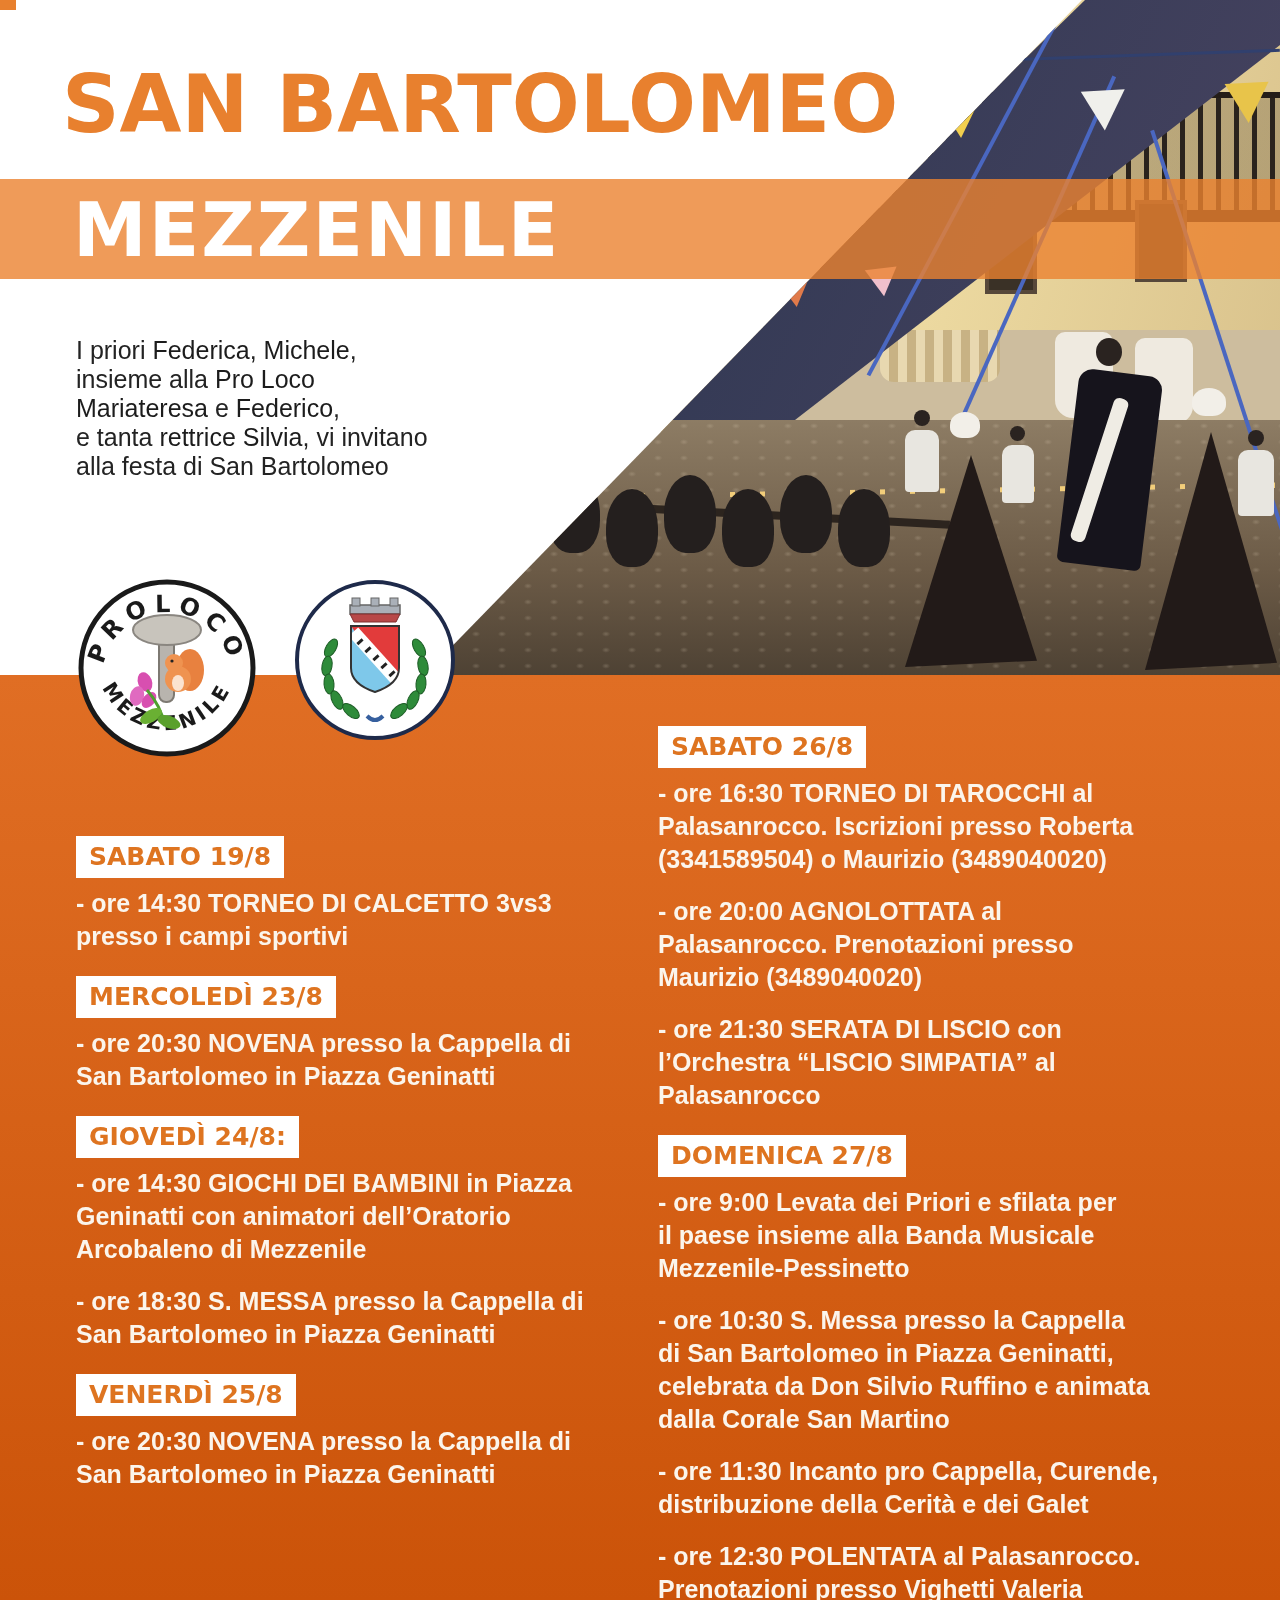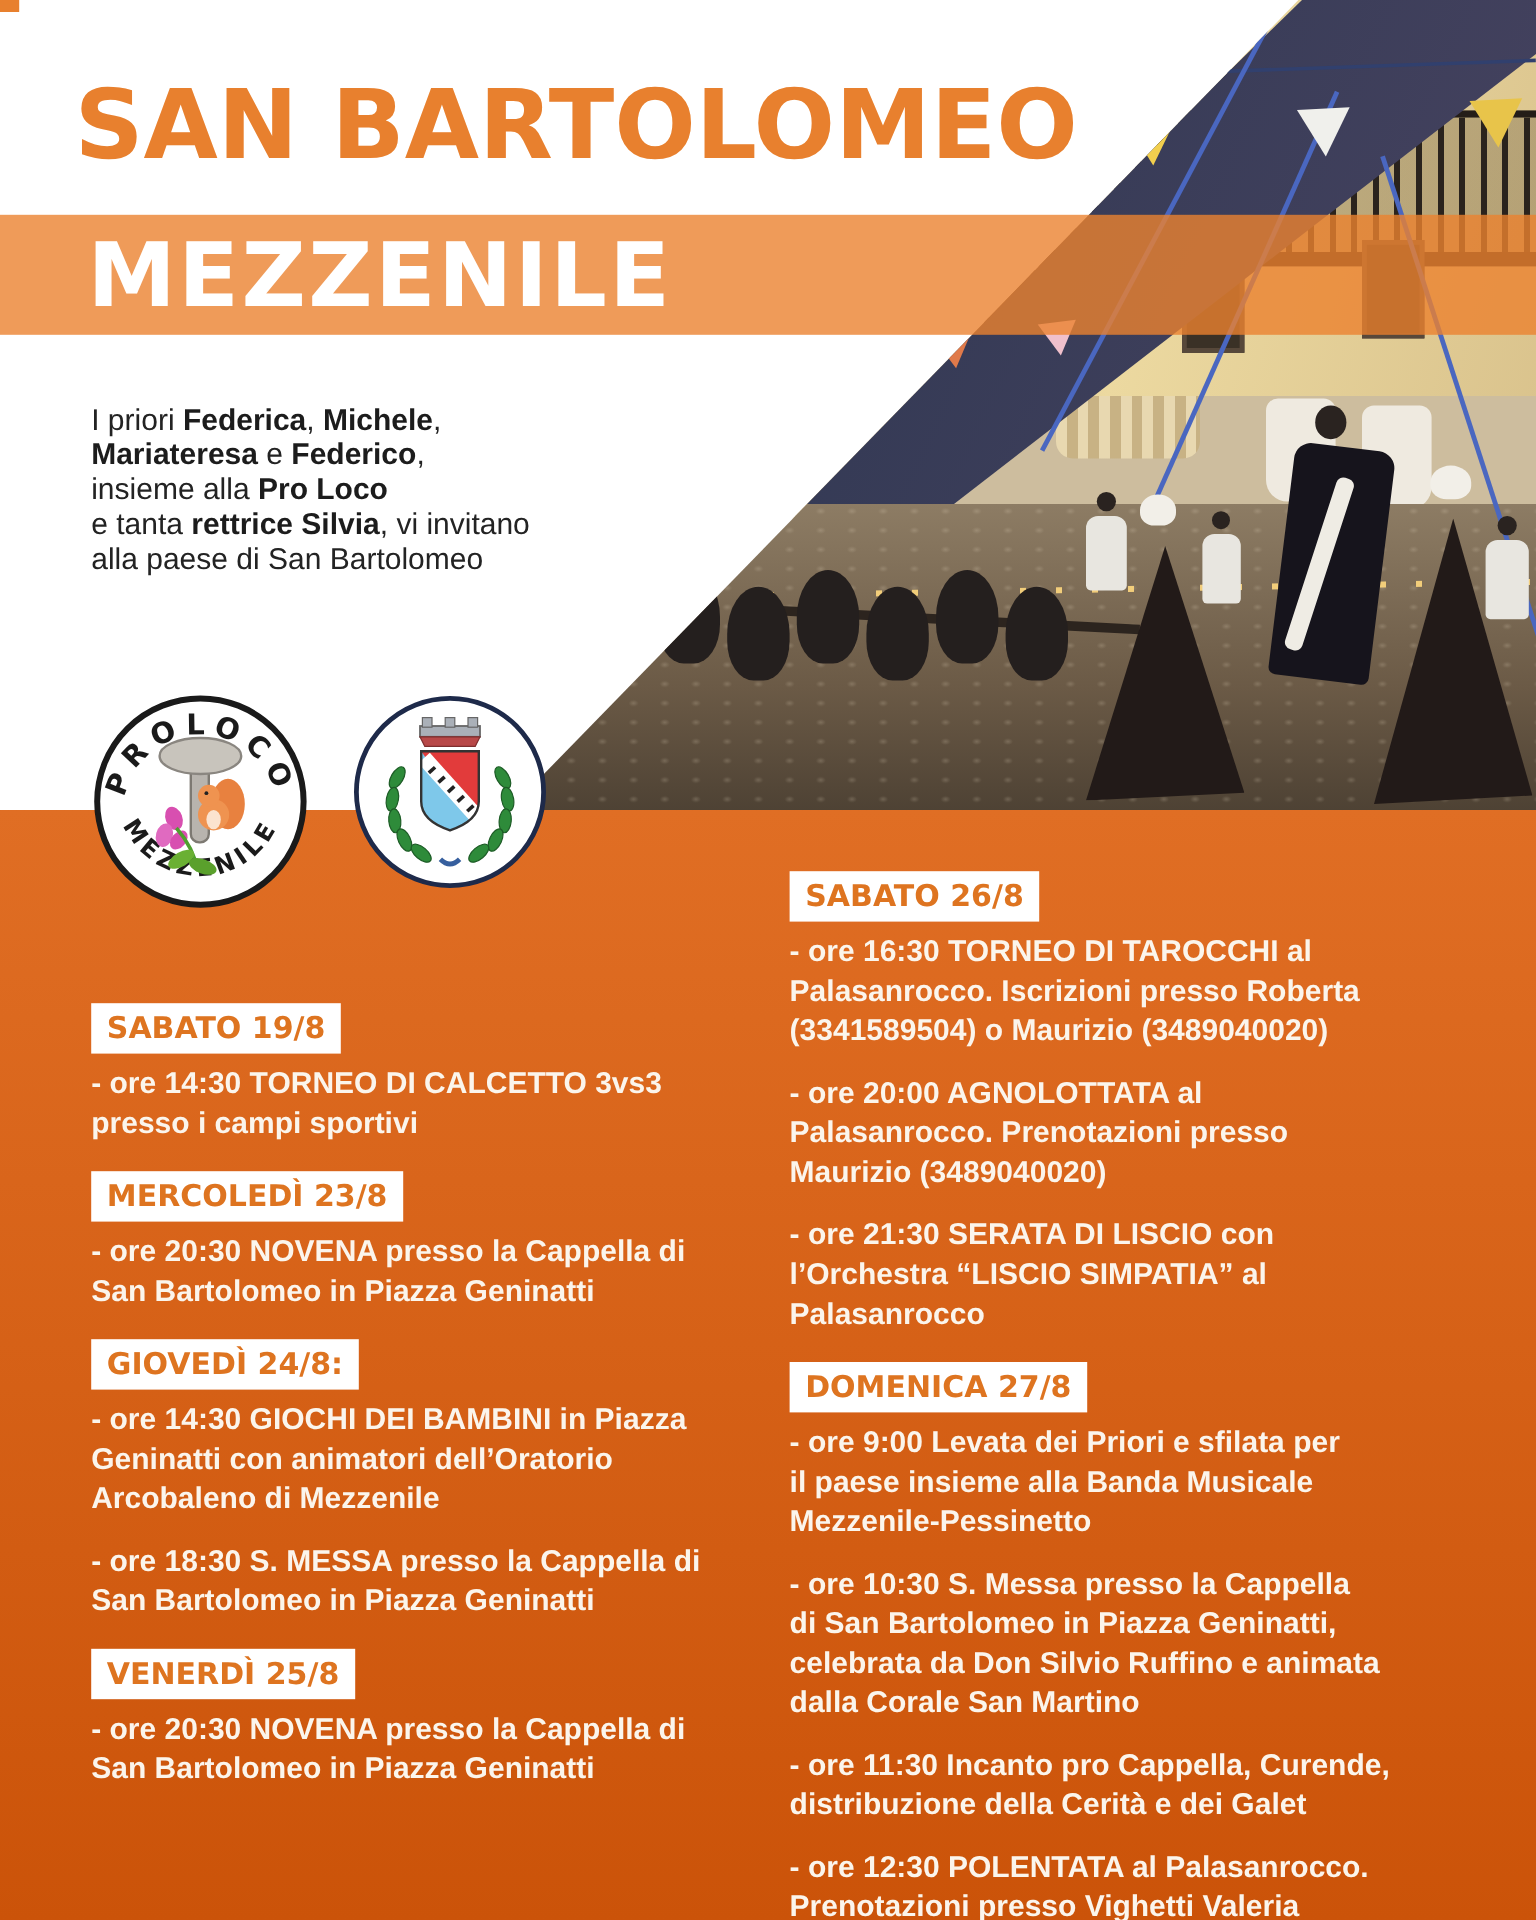--- a/index.html
+++ b/index.html
@@ -55,21 +55,21 @@
   .flag{width:0;height:0;border-left:22px solid transparent;border-right:22px solid transparent;}
   .bunt.small .flag{border-left-width:16px;border-right-width:16px;}
 
   
   .band{position:absolute;left:0;top:179px;width:1280px;height:100px;background:var(--band-overlay);z-index:3;}
   .band-text{position:absolute;left:73px;top:0;height:100px;line-height:102px;
              font-family:"DejaVu Sans",sans-serif;font-weight:700;font-size:74px;letter-spacing:2px;color:#ffffff;}
 
   
   .intro{position:absolute;left:76px;top:336px;width:500px;font-size:25px;line-height:29px;color:#232323;z-index:4;}
-  .intro b{font-weight:700;color:#1c1c1c;}
+  .intro b{font-weight:400;color:#1c1c1c;}
 
   
   .logo{position:absolute;z-index:5;}
   #logo-proloco{left:77px;top:578px;}
   #logo-comune{left:293px;top:578px;}
 
   
   .orange-section{position:absolute;left:0;top:675px;width:1280px;height:925px;z-index:0;
                   background:linear-gradient(180deg,var(--section-top),var(--section-bottom));}
 
@@ -149,24 +149,24 @@
   </div>
 
   <div class="main-title">SAN BARTOLOMEO</div>
 
   <div class="band">
     <div class="band-text">MEZZENILE</div>
   </div>
 
   <div class="intro" id="intro">
       <div><span>I priori </span><b>Federica</b><span>, </span><b>Michele</b><span>,</span></div>
+      <div><span>insieme alla </span><b>Pro Loco</b></div>
       <div><b>Mariateresa</b><span> e </span><b>Federico</b><span>,</span></div>
-      <div><span>insieme alla </span><b>Pro Loco</b></div>
       <div><span>e tanta </span><b>rettrice Silvia</b><span>, vi invitano</span></div>
-      <div><span>alla paese di San Bartolomeo</span></div>
+      <div><span>alla festa di San Bartolomeo</span></div>
     </div>
 
   <div class="logo" id="logo-proloco">
     <svg width="180" height="180" viewBox="0 0 180 180">
       <circle cx="90" cy="90" r="86" fill="#ffffff" stroke="#1a1a1a" stroke-width="5"></circle>
       <defs>
         <path id="arcTop" d="M 26 98 A 64 64 0 0 1 154 98"></path>
         <path id="arcBot" d="M 20 82 A 70 70 0 0 0 160 82"></path>
       </defs>
       <text font-family="DejaVu Sans, sans-serif" font-size="24" font-weight="700" fill="#1a1a1a" letter-spacing="7">

